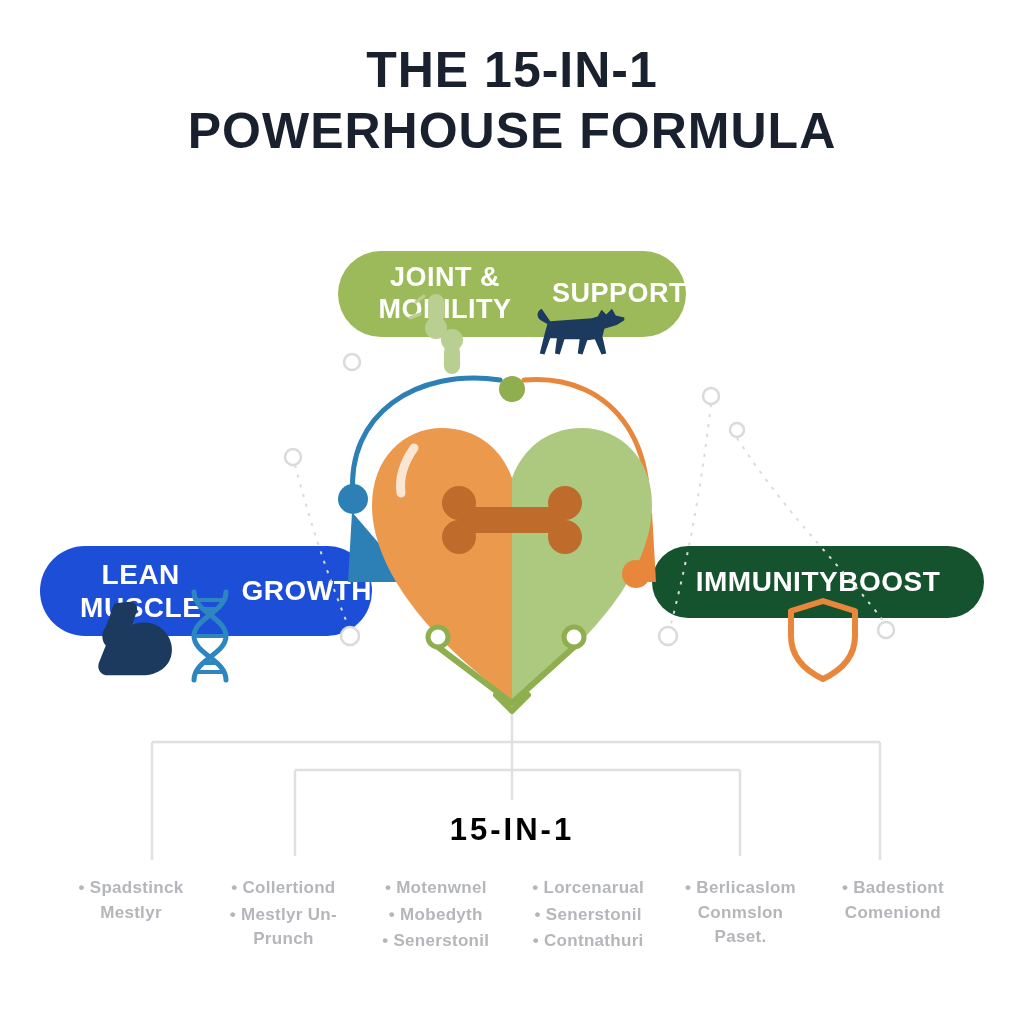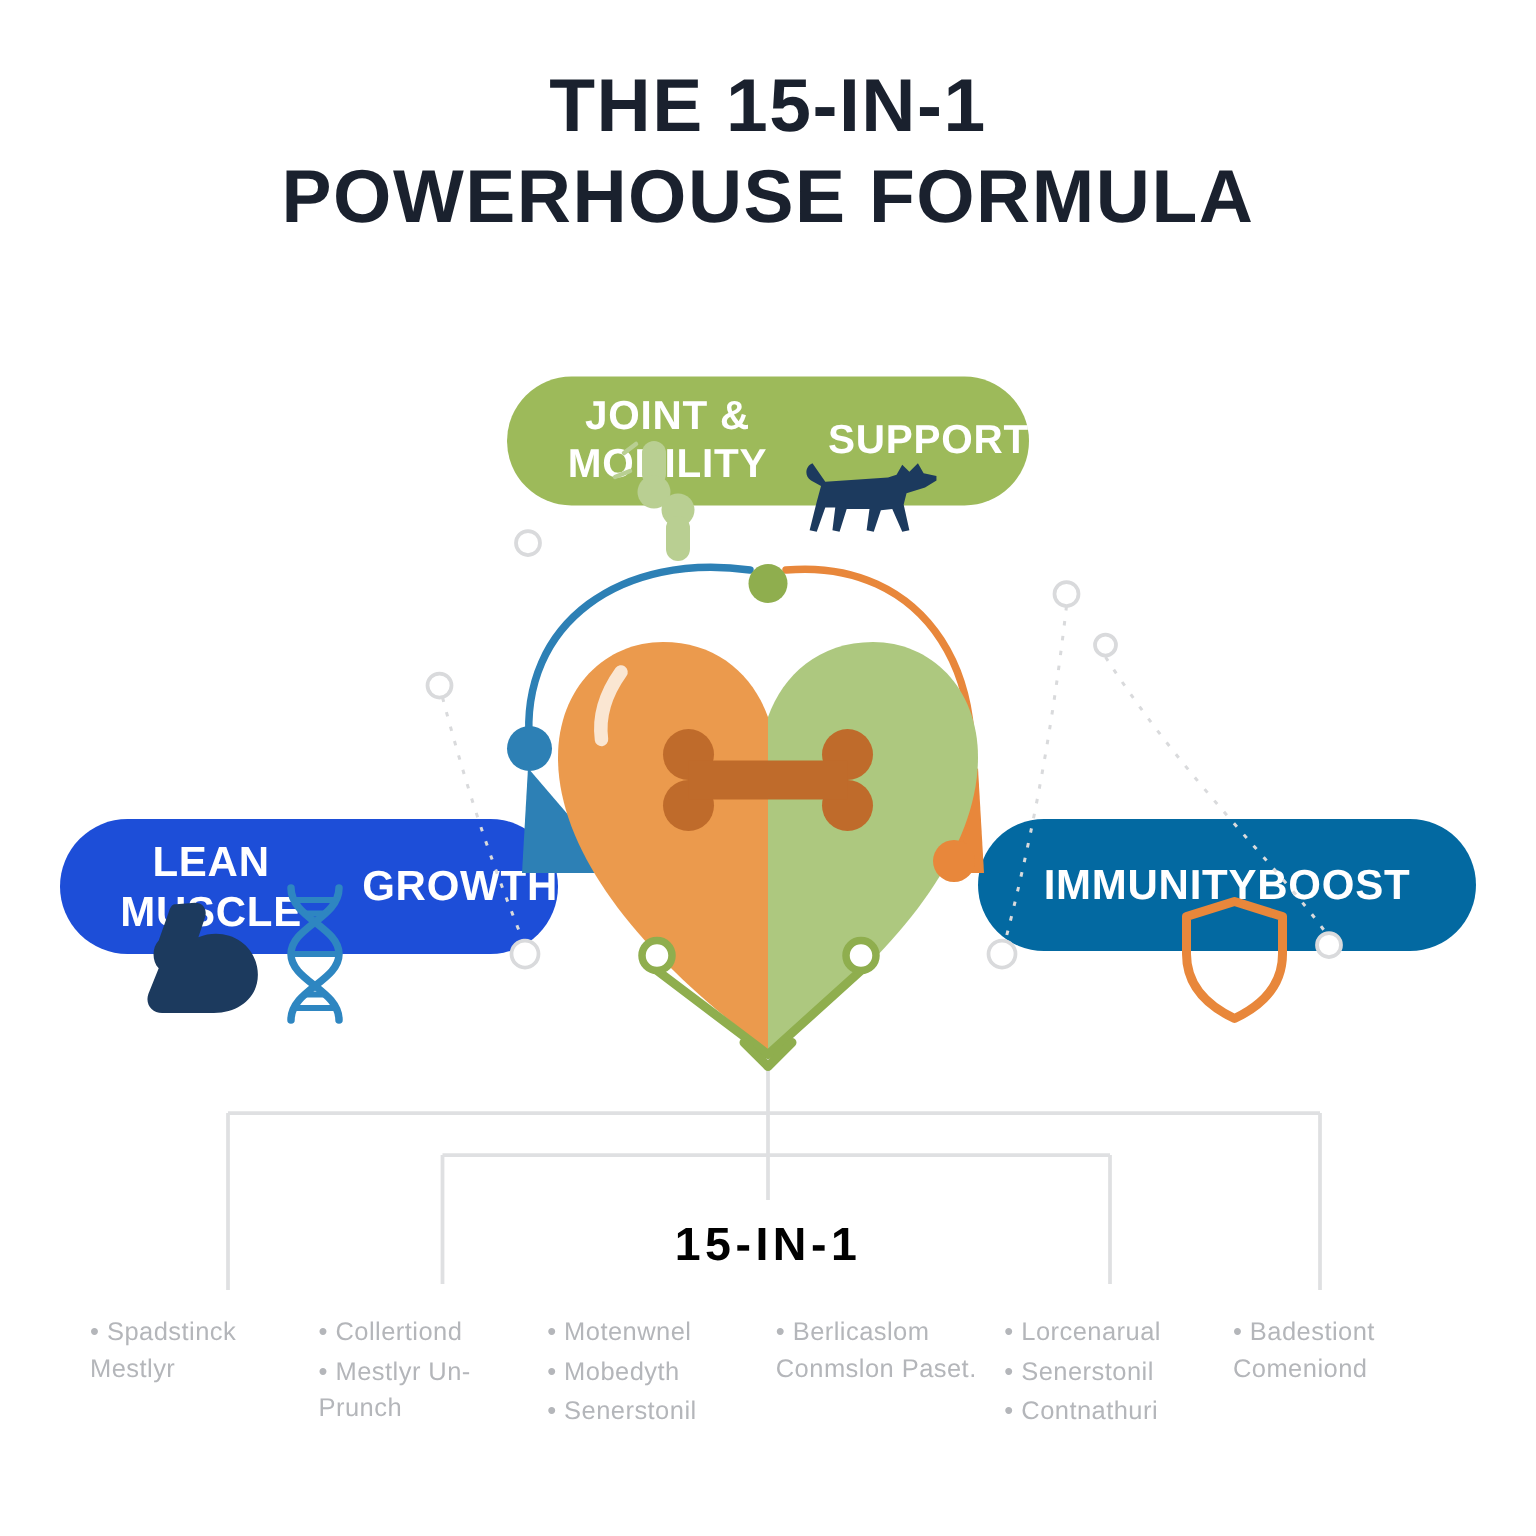--- a/index.html
+++ b/index.html
@@ -4,25 +4,25 @@
 <style>
   html,body{margin:0;padding:0;background:#fff;}
   .canvas{position:relative;width:1024px;height:1024px;background:#ffffff;overflow:hidden;
           font-family:"Liberation Sans",sans-serif;}
   .title{position:absolute;top:40px;left:0;right:0;text-align:center;color:#1a212e;
          font-weight:700;font-size:50px;line-height:1.22;letter-spacing:1px;}
   .pill{position:absolute;display:flex;flex-direction:row;align-items:center;justify-content:center;
         color:#ffffff;font-weight:700;text-align:center;line-height:1.18;letter-spacing:.5px;margin-top:48px;}
   .pill-top{left:338px;top:203px;width:348px;height:86px;border-radius:43px;background:#9dba5a;font-size:27px;}
   .pill-left{left:40px;top:498px;width:332px;height:90px;border-radius:45px;background:#1d4ed8;font-size:28px;}
-  .pill-right{left:652px;top:498px;width:332px;height:88px;border-radius:45px;background:#0369a1;font-size:28px;}
+  .pill-right{left:652px;top:498px;width:332px;height:72px;border-radius:45px;background:#14532d;font-size:28px;}
   .center-label{position:absolute;top:812px;left:0;right:0;text-align:center;
                 font-size:31px;font-weight:700;letter-spacing:3px;color:#000000;}
   .footer{position:absolute;left:60px;top:876px;width:904px;display:flex;justify-content:space-between;}
-  .fcol{width:142px;color:#b4b6ba;font-size:17px;font-weight:400;
+  .fcol{width:142px;text-align:center;color:#b4b6ba;font-size:17px;font-weight:700;
         line-height:1.45;letter-spacing:.3px;filter:blur(0.4px);}
   .fitem{margin-bottom:2px;}
   .fitem::before{content:"• ";}
   .overlay{position:absolute;left:0;top:0;width:1024px;height:1024px;pointer-events:none;}
 </style>
 </head>
 <body>
 
 <div class="canvas">
 
@@ -55,26 +55,26 @@
     <div class="fcol">
       <div class="fitem">Collertiond</div>
       <div class="fitem">Mestlyr Un-Prunch</div>
     </div>
     <div class="fcol">
       <div class="fitem">Motenwnel</div>
       <div class="fitem">Mobedyth</div>
       <div class="fitem">Senerstonil</div>
     </div>
     <div class="fcol">
-      <div class="fitem">Berlicaslom Conmslon Paset.</div>
-    </div>
-    <div class="fcol">
       <div class="fitem">Lorcenarual</div>
       <div class="fitem">Senerstonil</div>
       <div class="fitem">Contnathuri</div>
+    </div>
+    <div class="fcol">
+      <div class="fitem">Berlicaslom Conmslon Paset.</div>
     </div>
     <div class="fcol">
       <div class="fitem">Badestiont Comeniond</div>
     </div>
   </div>
 
   <svg class="overlay" viewBox="0 0 1024 1024">
 
     <g stroke="#d9dadc" stroke-width="2" stroke-dasharray="3 7" fill="none">
       <path d="M295 465 C315 540 330 580 349 628"></path>

